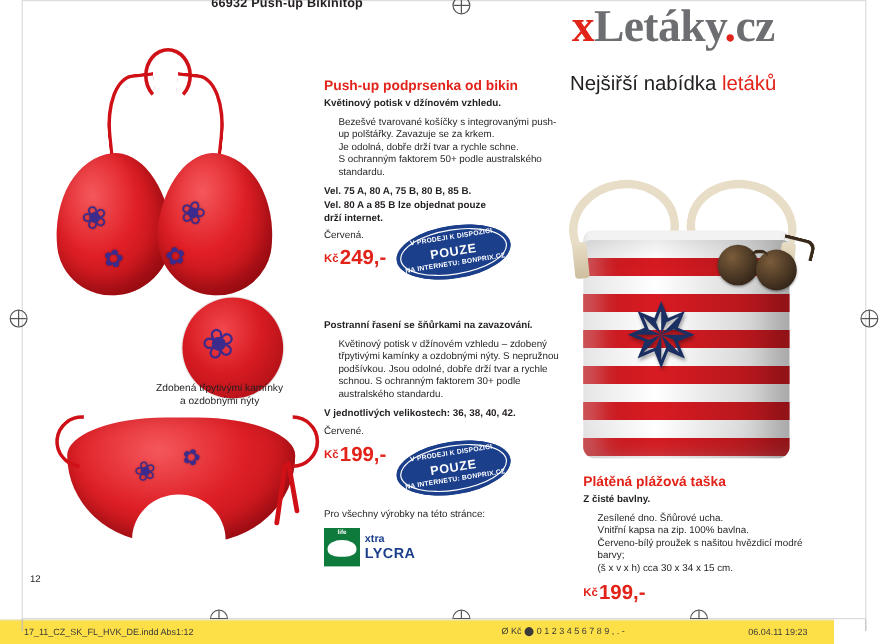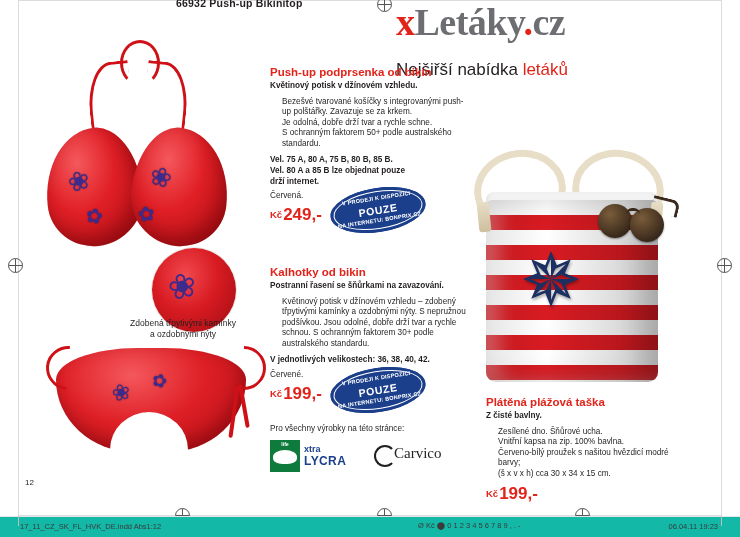--- a/index.html
+++ b/index.html
@@ -56,21 +56,21 @@
     left: 176px; top: -3px;
     font-size: 10.5px;
     font-weight: bold;
     color: #231f20;
     letter-spacing: .2px;
   }
   
   .brand {
     position: absolute;
     right: 14px; top: 2px;
-    text-align: left;
+    text-align: center;
     width: 330px;
   }
   .brand-title {
     font-family: "Liberation Serif", serif;
     font-size: 38px;
     line-height: 40px;
     font-weight: bold;
     color: #6d6e71;
     letter-spacing: -0.5px;
   }
@@ -489,23 +489,24 @@
   
   .page-num {
     position: absolute;
     left: 25px; top: 478px;
     font-size: 8px;
     color: #231f20;
   }
   .footer {
     position: absolute;
     left: 0; top: 516px;
-    width: 740px; height: 21px;
-    background: #14b8a6;
+    width: 656px; height: 21px;
+    background: #fde047;
     border-top: 1px solid #e6e6e6;
+    padding-left: 39px;
   }
   .footer-left {
     position: absolute;
     left: 20px; top: 5px;
     font-size: 7.5px;
     color: #3a3a3a;
   }
   .footer-marks {
     position: absolute;
     left: 418px; top: 4px;
@@ -602,21 +603,20 @@
   </div>
 
   <div class="stamp stamp-1">
     <div class="oval"></div>
     <div class="l1">V PRODEJI K DISPOZICI</div>
     <div class="l2">POUZE</div>
     <div class="l3">NA INTERNETU: BONPRIX.CZ</div>
   </div>
 
   <div class="col-text block-bottom">
-    <div class="prod-title">Kalhotky od bikin</div>
     <div class="prod-sub">Postranní řasení se šňůrkami na zavazování.</div>
     <div class="prod-desc">
       <p>Květinový potisk v džínovém vzhledu – zdobený třpytivými kamínky a ozdobnými nýty. S nepružnou podšívkou. Jsou odolné, dobře drží tvar a rychle schnou. S ochranným faktorem 30+ podle australského standardu.</p>
     </div>
     <div class="prod-sizes">
       <div>V jednotlivých velikostech: 36, 38, 40, 42.</div>
     </div>
     <div class="prod-color">Červené.</div>
     <div class="price">
       <span class="cur">Kč</span><span>199,-</span>
@@ -632,24 +632,20 @@
 
   <div class="logos-label">Pro všechny výrobky na této stránce:</div>
   <div class="logos">
     <div class="logo-box logo-life">
       <div class="t">life</div>
       <div class="swoosh"></div>
     </div>
     <div class="logo-box logo-xtra">
       <div class="x1">xtra</div>
       <div class="x2">LYCRA</div>
-    </div>
-    <div class="logo-box logo-carvico">
-      <div class="mark"></div>
-      <div class="nm">Carvico</div>
     </div>
   </div>
 
   <div class="bag-wrap">
     <div class="rope rope-l"></div>
     <div class="rope rope-r"></div>
     <div class="bag-top-fold"></div>
     <div class="bag-body"></div>
     <div class="starfish">✵</div>
     <div class="tassel tassel-l"></div>

